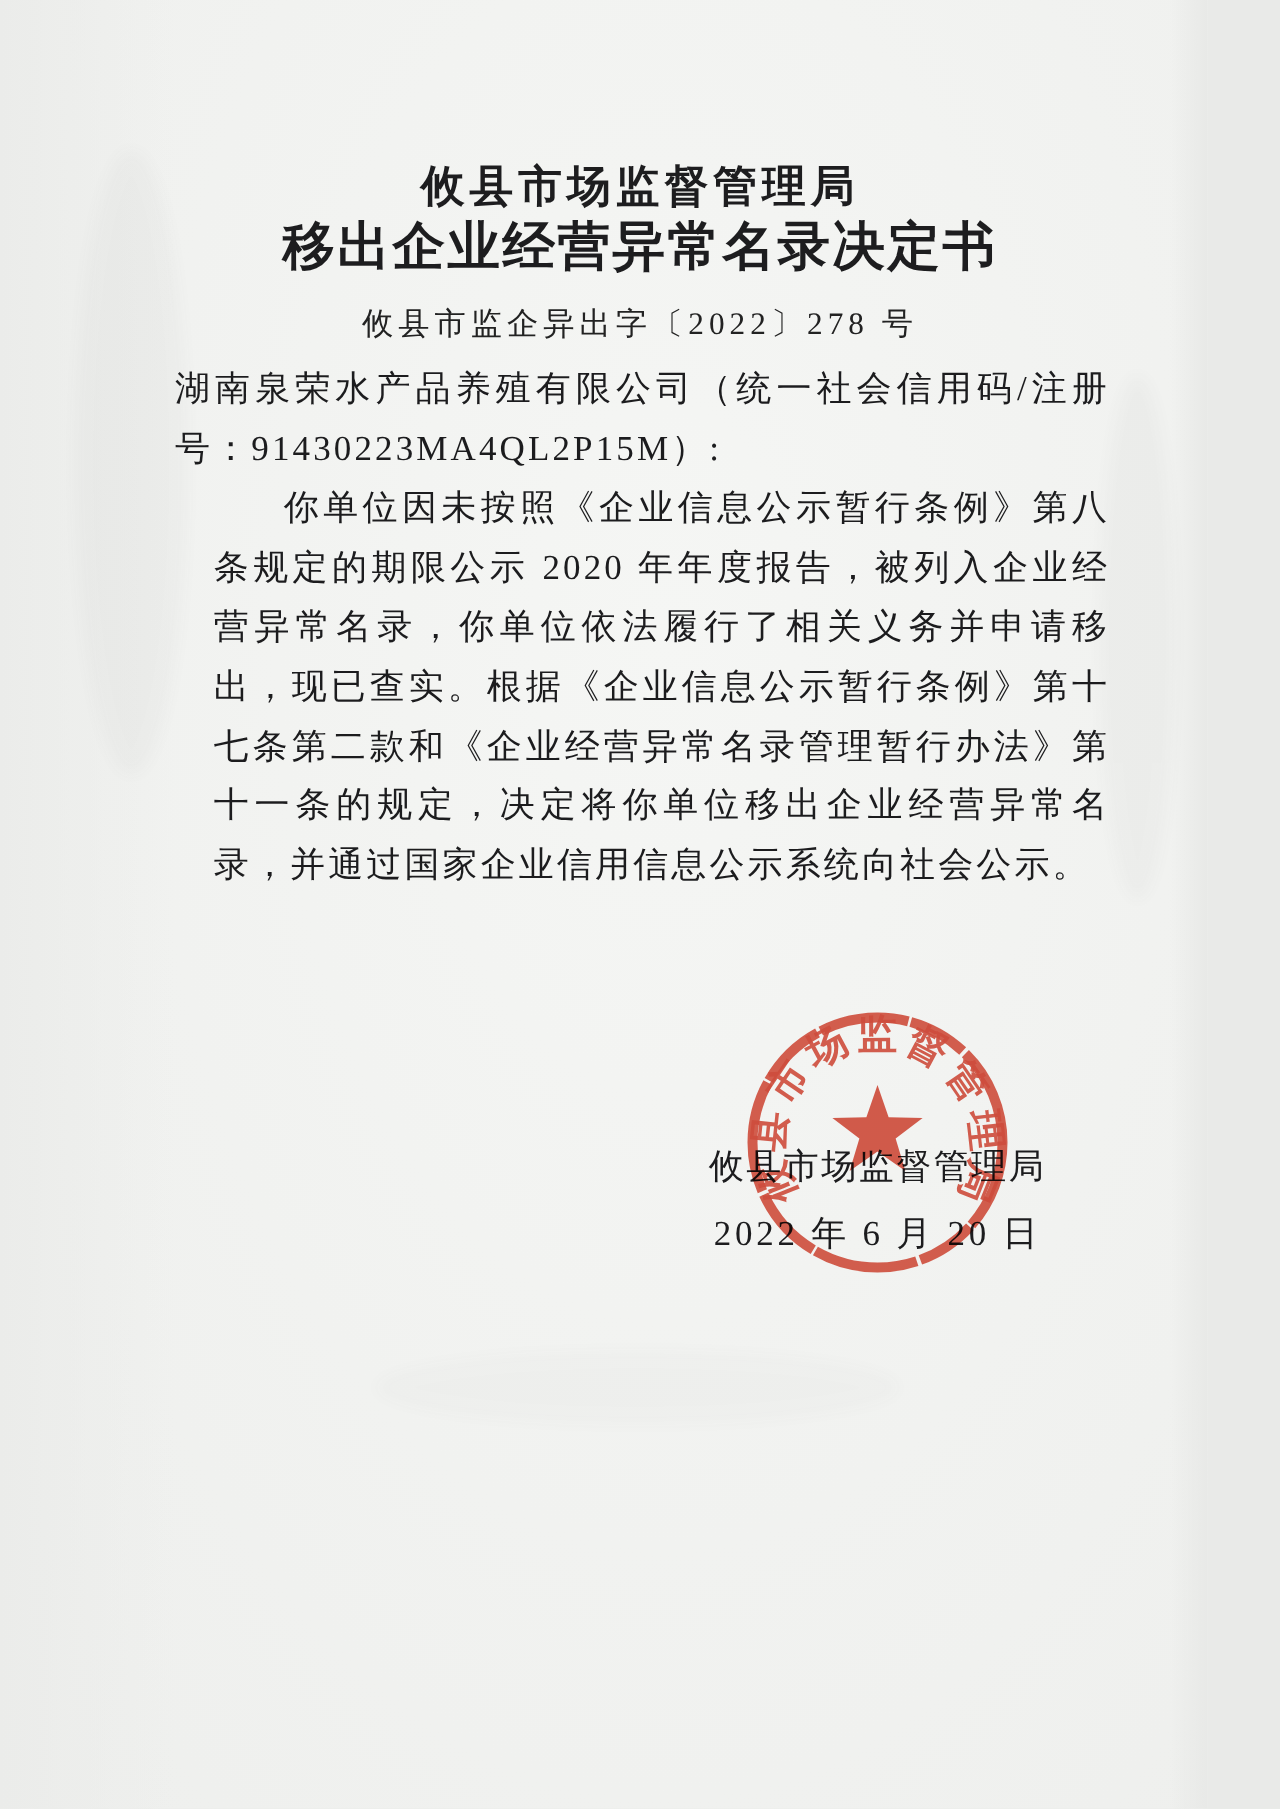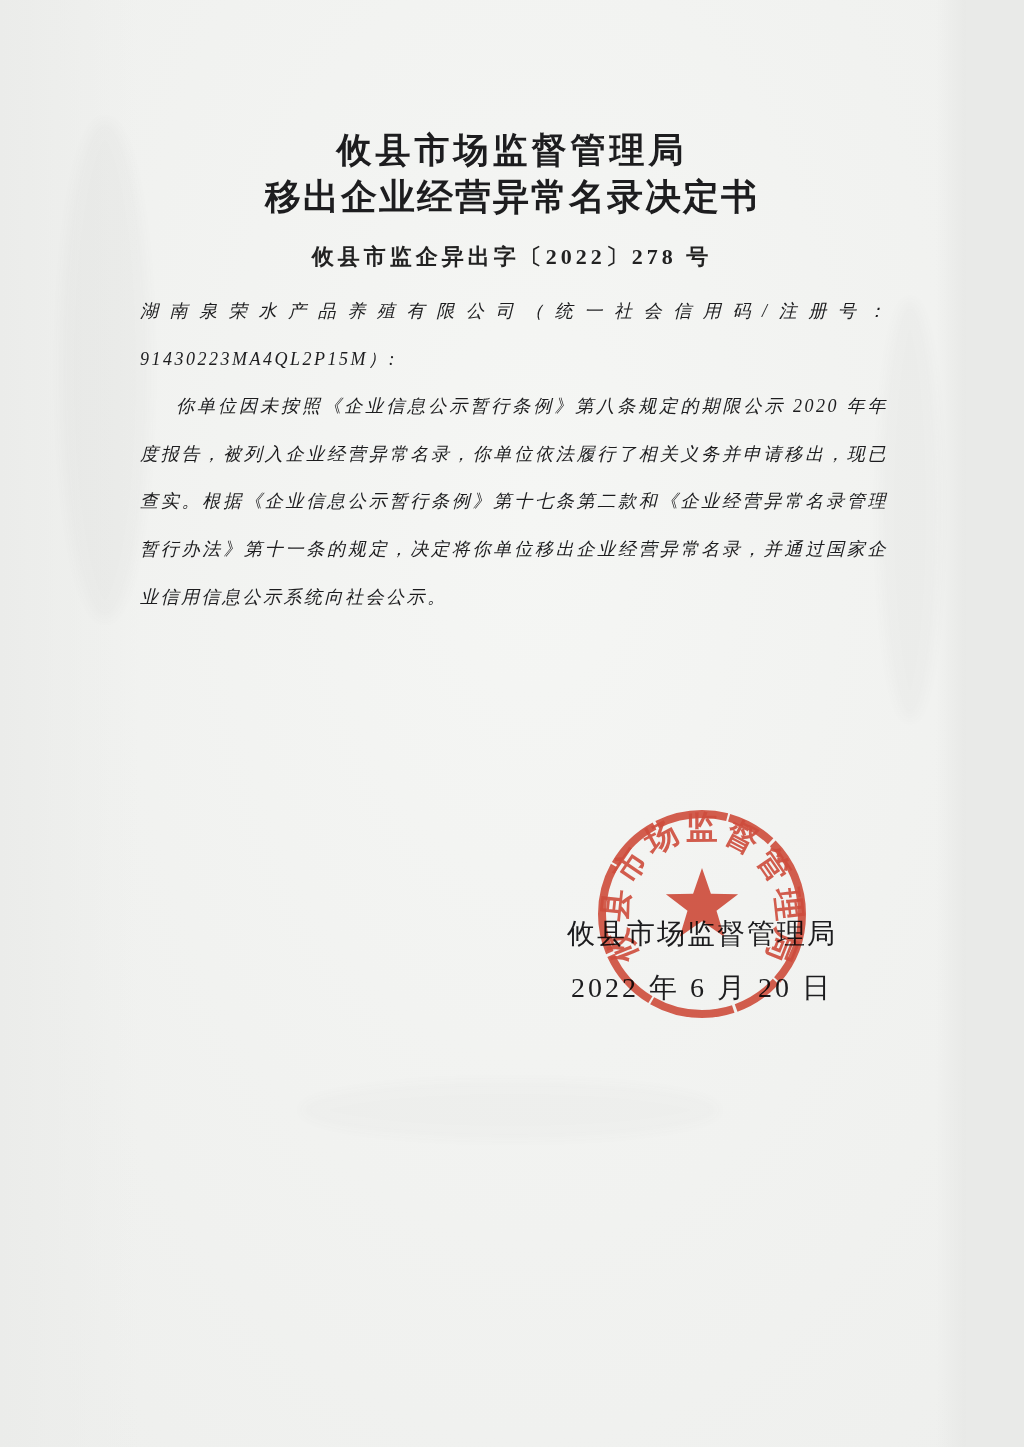--- a/index.html
+++ b/index.html
@@ -42,50 +42,49 @@
     text-align: center;
     font-family: "Liberation Sans", "DejaVu Sans", sans-serif;
   }
   .title-line1 {
     font-size: 35px;
     font-weight: 900;
     letter-spacing: 4px;
     line-height: 44px;
   }
   .title-line2 {
-    font-size: 36px;
+    font-size: 42px;
     font-weight: 900;
     letter-spacing: 2px;
     line-height: 46px;
     margin-top: 2px;
   }
   .doc-number {
     font-family: "Liberation Serif", "DejaVu Serif", serif;
-    font-weight: 700;
-    font-size: 22px;
+    font-weight: 400;
+    font-size: 25px;
     letter-spacing: 4px;
     margin-top: 22px;
     color: #222;
   }
 
   .body-text {
     position: absolute;
     top: 288px;
     left: 140px;
     width: 748px;
-    font-size: 18px;
+    font-size: 28px;
     line-height: 47.6px;
     letter-spacing: 2.5px;
     text-align: justify;
     text-justify: inter-character;
     color: #1c1c1e;
-    font-style: italic;
   }
   .body-text p { margin: 0; }
-  .body-text p.indent { text-indent: 2em; }
+  .body-text p.indent { text-indent: 2em; margin-left: 31px; }
 
   .signature-block {
     position: absolute;
     top: 914px;
     left: 552px;
     width: 300px;
     text-align: center;
     font-size: 28px;
     letter-spacing: 2px;
     color: #1c1c1e;

